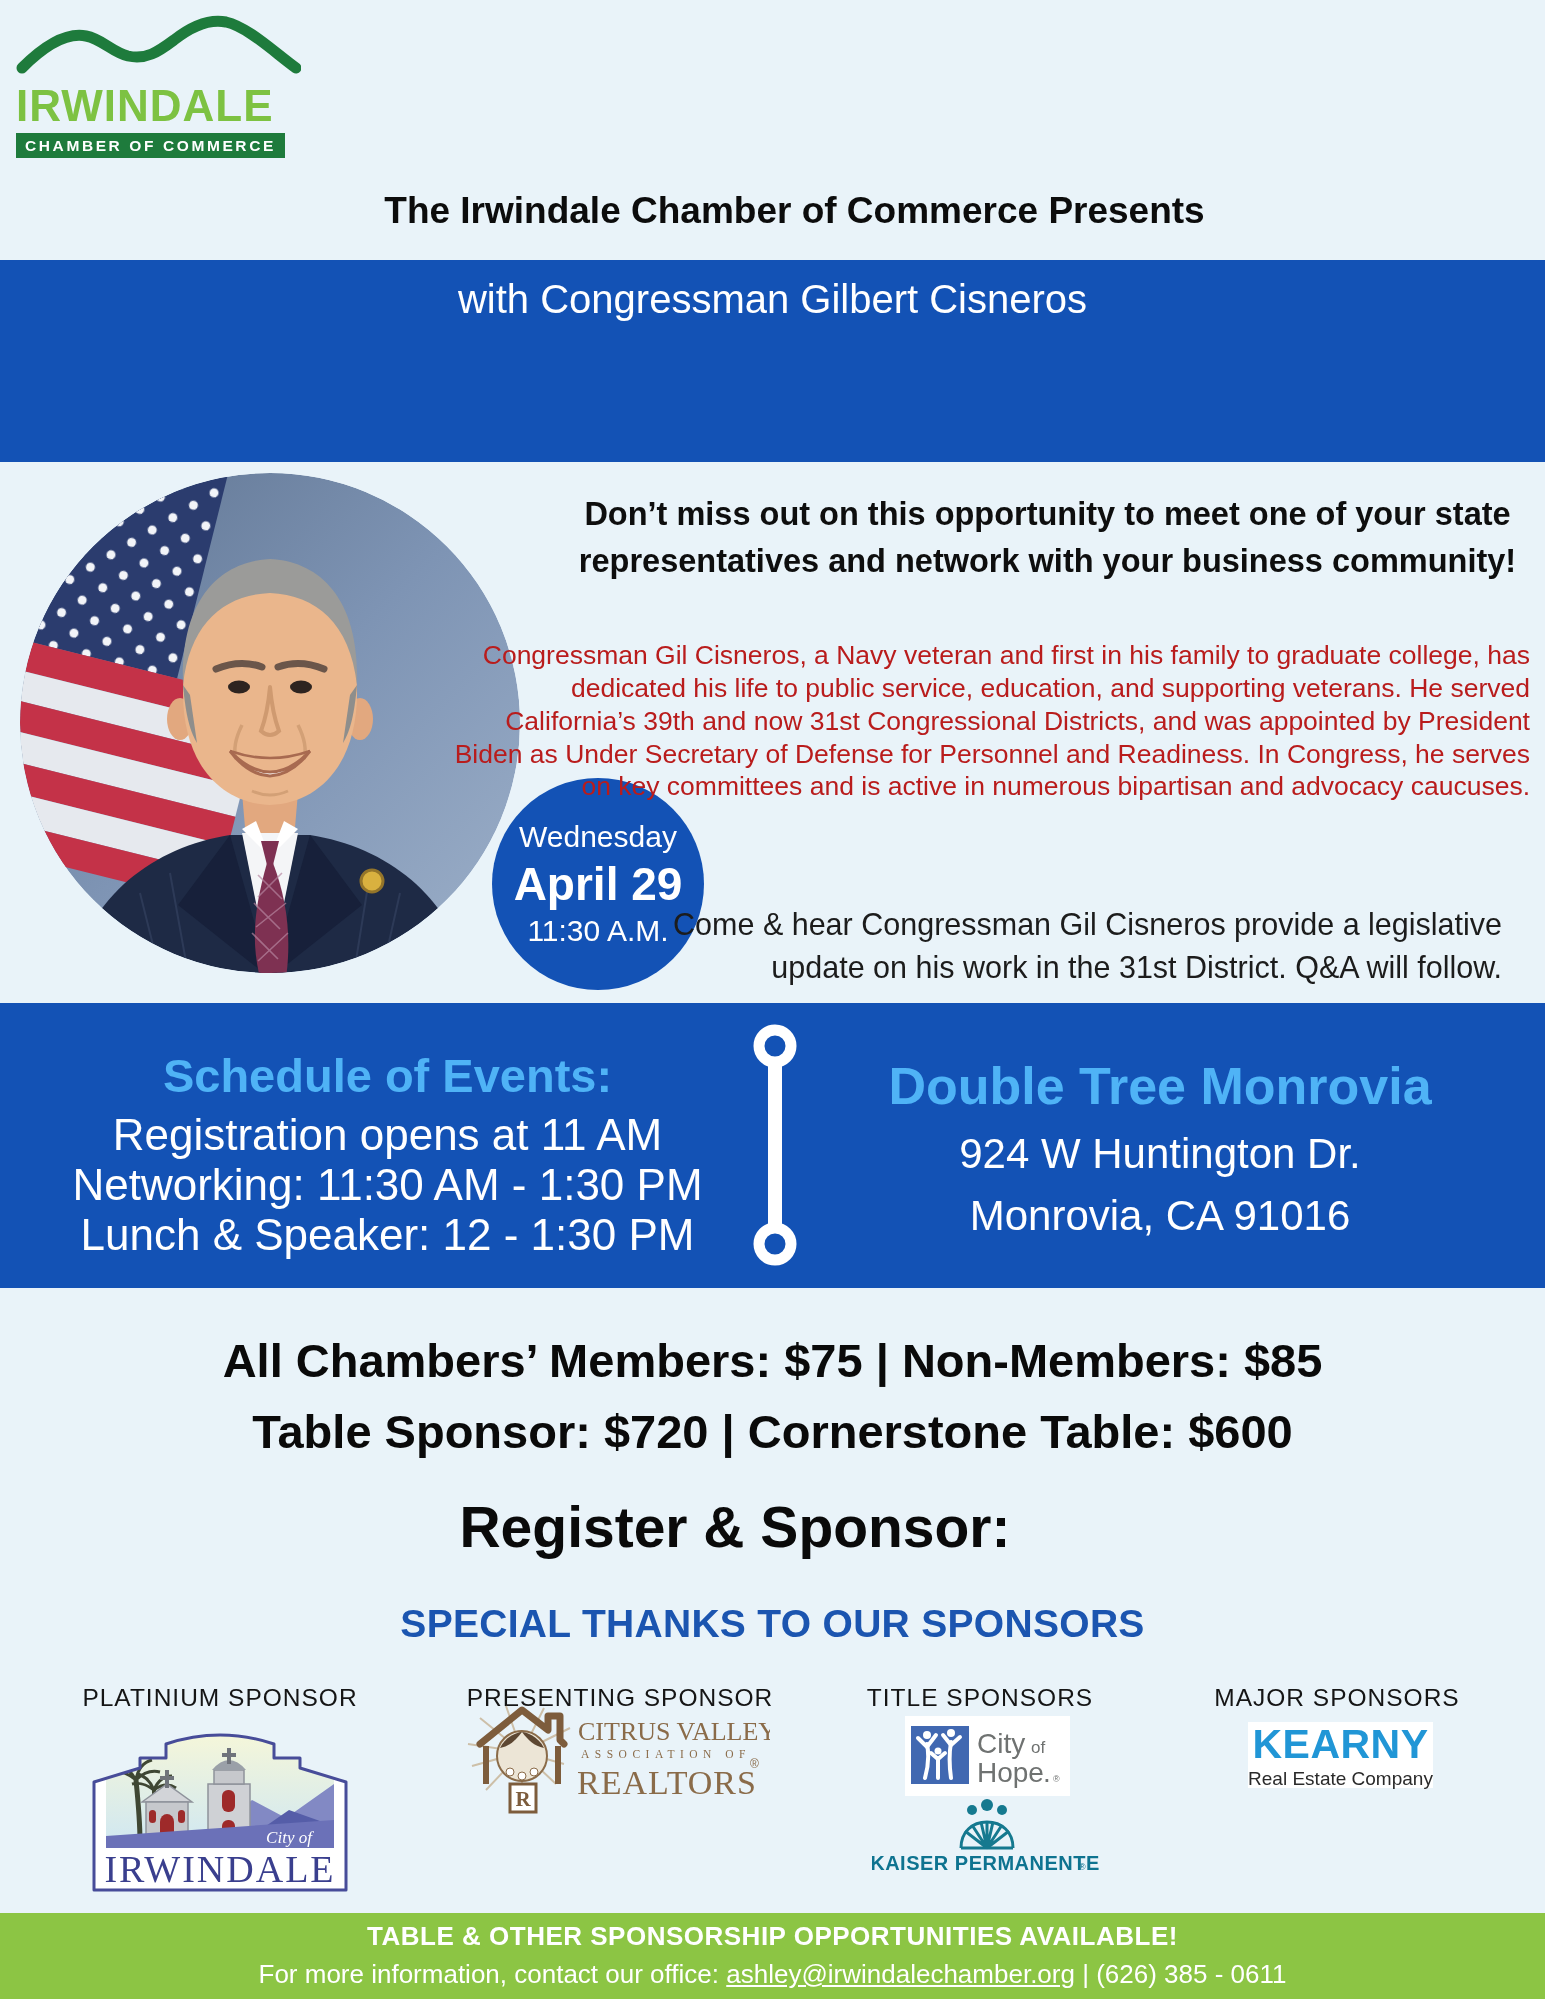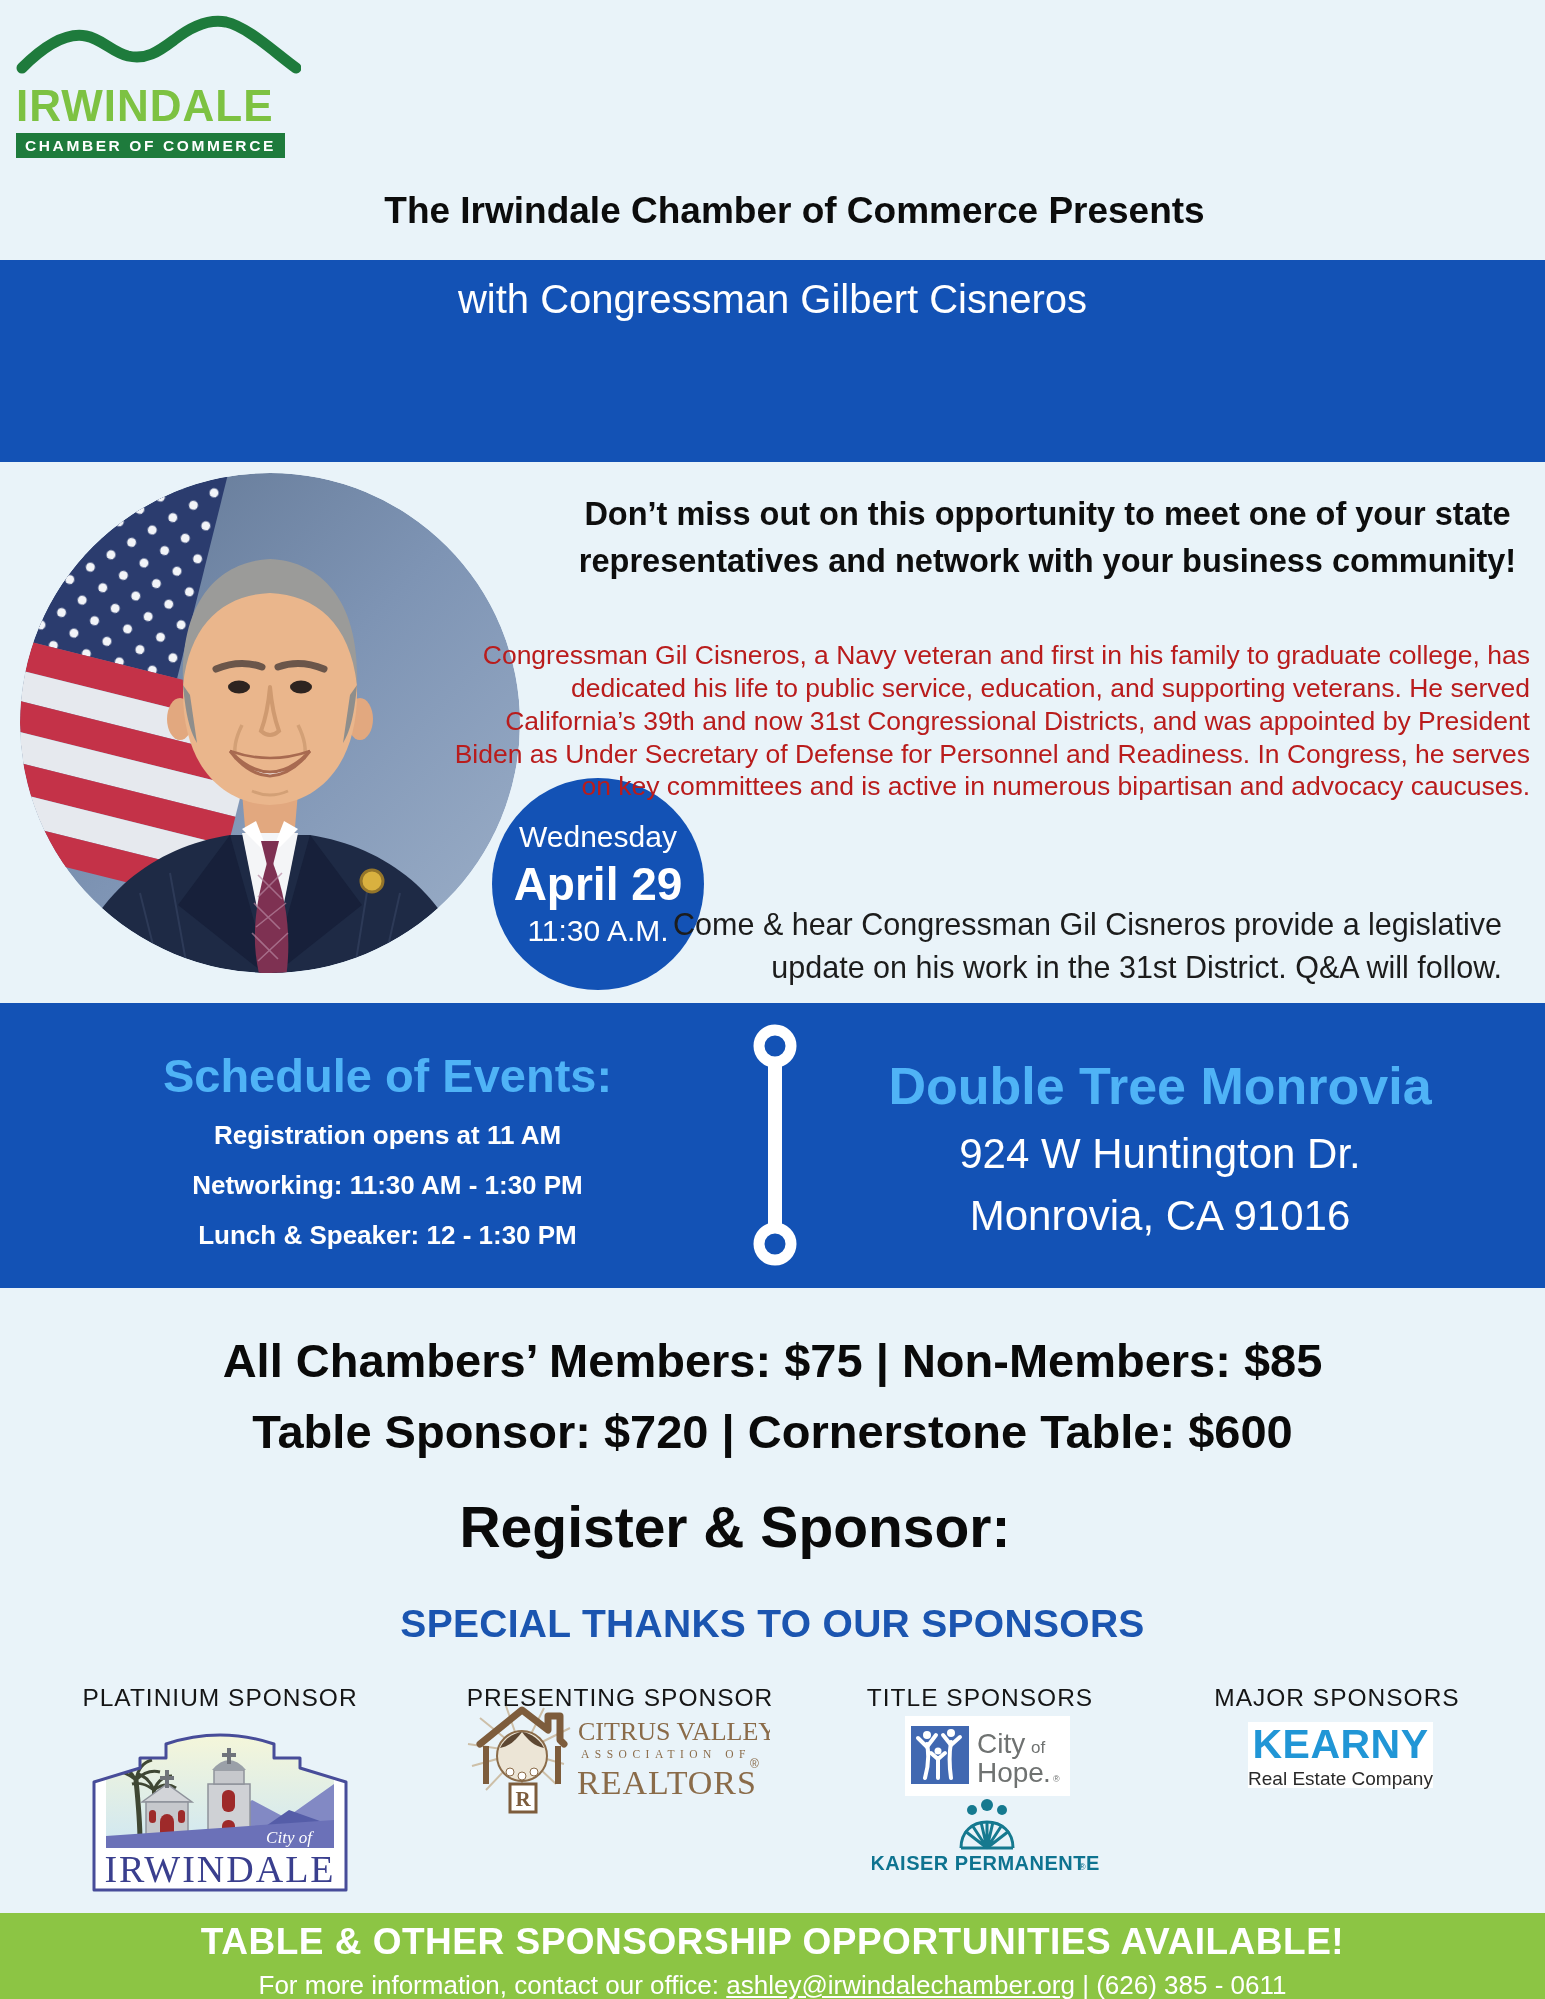--- a/index.html
+++ b/index.html
@@ -31,21 +31,21 @@
   #date-badge .time{font-size:30px;}
 
   
   #intro{left:575px;top:491px;width:945px;font-size:32.5px;font-weight:700;line-height:1.45;color:#0e0e0e;text-align:center;}
   #bio{left:440px;top:639px;width:1090px;font-size:26.5px;line-height:1.24;color:#b91c1c;text-align:right;}
   #come-hear{left:640px;top:903px;width:862px;font-size:30.5px;line-height:1.42;color:#1c1c1c;text-align:right;}
 
   
   #schedule-band{left:0;top:1003px;width:100%;height:285px;background:#1352b5;}
   #schedule-heading{left:0;top:1048px;width:775px;font-size:47px;font-weight:700;color:#4FB3F6;}
-  #schedule-items{left:0;top:1110px;width:775px;font-size:26px;font-weight:700;color:#fff;line-height:50px;}
+  #schedule-items{left:0;top:1110px;width:775px;font-size:44px;font-weight:400;color:#fff;line-height:50px;}
   #timeline{left:747px;top:1023px;}
   #venue-name{left:800px;top:1056px;width:720px;font-size:52px;font-weight:700;color:#4FB3F6;text-align:center;}
   #venue-addr1{left:800px;top:1130px;width:720px;font-size:42px;color:#fff;}
   #venue-addr2{left:800px;top:1192px;width:720px;font-size:42px;color:#fff;}
 
   
   #pricing{left:0;top:1326px;width:100%;font-size:47px;font-weight:600;color:#0a0a0a;line-height:1.5;}
   #register{left:0;top:1494px;width:1470px;font-size:57px;font-weight:700;color:#0a0a0a;}
   #thanks{left:0;top:1602px;width:100%;font-size:39px;font-weight:700;color:#1b55b0;letter-spacing:.3px;}
 
@@ -56,21 +56,21 @@
   #irwindale-city-logo{left:84px;top:1718px;}
   #citrus-logo{left:460px;top:1700px;}
   #cityofhope-logo{left:905px;top:1716px;}
   #kaiser-logo{left:872px;top:1796px;}
   #kearny-card{left:1248px;top:1722px;width:185px;height:66px;background:#fff;text-align:center;}
   #kearny-card .k1{font-size:41px;font-weight:800;color:#2196d6;letter-spacing:.5px;line-height:1;margin-top:2px;}
   #kearny-card .k2{font-size:19px;font-weight:500;color:#2a2a2a;margin-top:3px;}
 
   
   #footer-band{left:0;top:1913px;width:100%;height:86px;background:#8cc544;color:#fff;}
-  #footer-band .f1{padding-top:8px;font-size:37px;font-weight:800;letter-spacing:.5px;text-align:center;}
+  #footer-band .f1{padding-top:8px;font-size:26px;font-weight:800;letter-spacing:.5px;text-align:center;}
   #footer-band .f2{margin-top:7px;font-size:26px;font-weight:400;text-align:center;}
   #footer-band a{color:#fff;text-decoration:underline;}
 </style>
 </head>
 <body>
 
 <div class="flyer">
 
   <div class="abs" id="chamber-logo">
     <svg width="285" height="66" viewBox="0 0 285 66">

